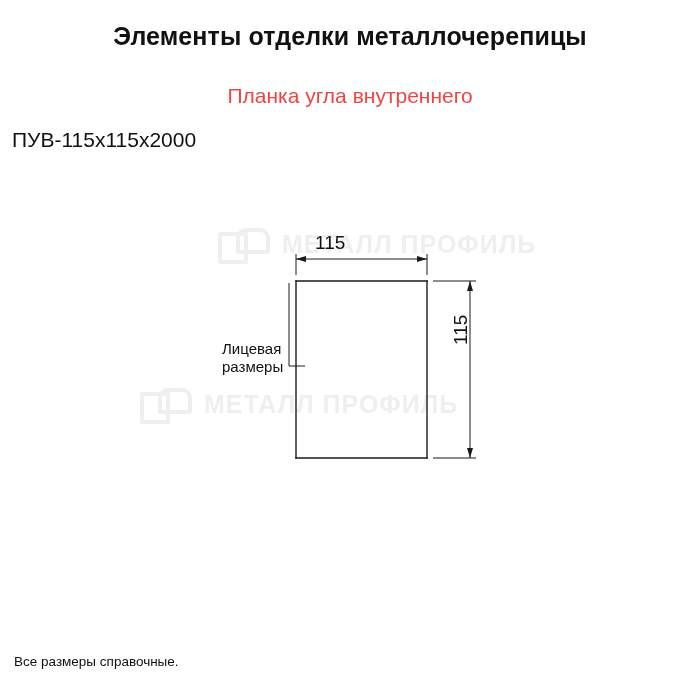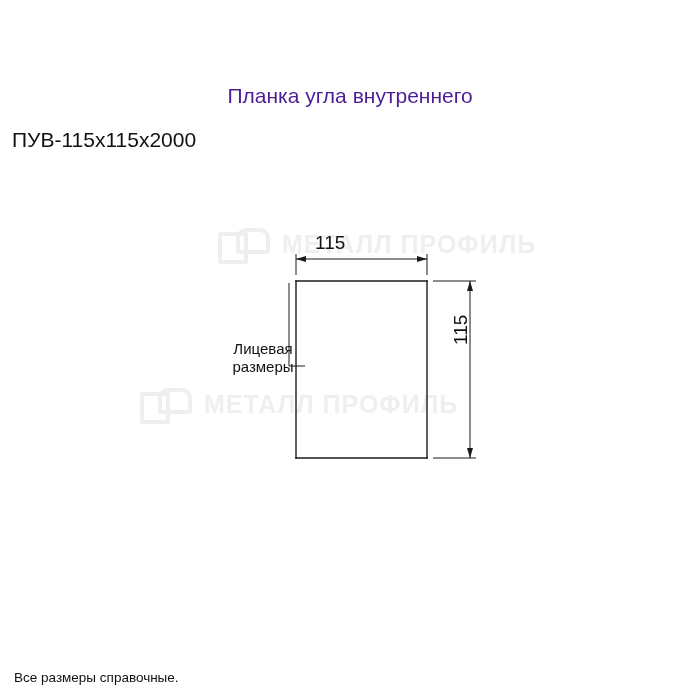--- a/index.html
+++ b/index.html
@@ -34,21 +34,21 @@
     color: #111111;
   }
   .title-sub {
     position: absolute;
     top: 84px;
     left: 0;
     width: 700px;
     text-align: center;
     font-size: 21px;
     font-weight: normal;
-    color: #4c1d95;
+    color: #ef4444;
   }
   .title-code {
     position: absolute;
     top: 128px;
     left: 12px;
     width: 700px;
     text-align: left;
     font-size: 21px;
     font-weight: normal;
     color: #111111;
@@ -116,50 +116,51 @@
     top: 345px;
     transform: rotate(-90deg);
     transform-origin: left top;
   }
 
   .leader-text {
     position: absolute;
     left: 222px;
     top: 340px;
     width: 82px;
-    text-align: center;
+    text-align: left;
     font-size: 15px;
     line-height: 18px;
     color: #111111;
   }
 
   
   .footer {
     position: absolute;
     left: 14px;
-    bottom: 12px;
+    bottom: 28px;
     font-size: 13.5px;
     line-height: 20px;
     color: #111111;
   }
 </style>
 </head>
 <body>
 
 <div class="page">
 
   <div class="watermark wm1">
     <span class="wm-mark"></span>
     <span>МЕТАЛЛ ПРОФИЛЬ</span>
   </div>
   <div class="watermark wm2">
     <span class="wm-mark"></span>
     <span>МЕТАЛЛ ПРОФИЛЬ</span>
   </div>
 
+  <div class="title-main">Элементы отделки металлочерепицы</div>
   <div class="title-sub">Планка угла внутреннего</div>
   <div class="title-code">ПУВ-115х115х2000</div>
 
   <svg class="drawing" viewBox="0 0 700 700">
 
     <g stroke="#1a1a1a" stroke-width="1.4" fill="none" stroke-linecap="square">
 
       <path d="M 296 281 L 427 281"></path>
 
       <path d="M 296 281 L 296 458"></path>

